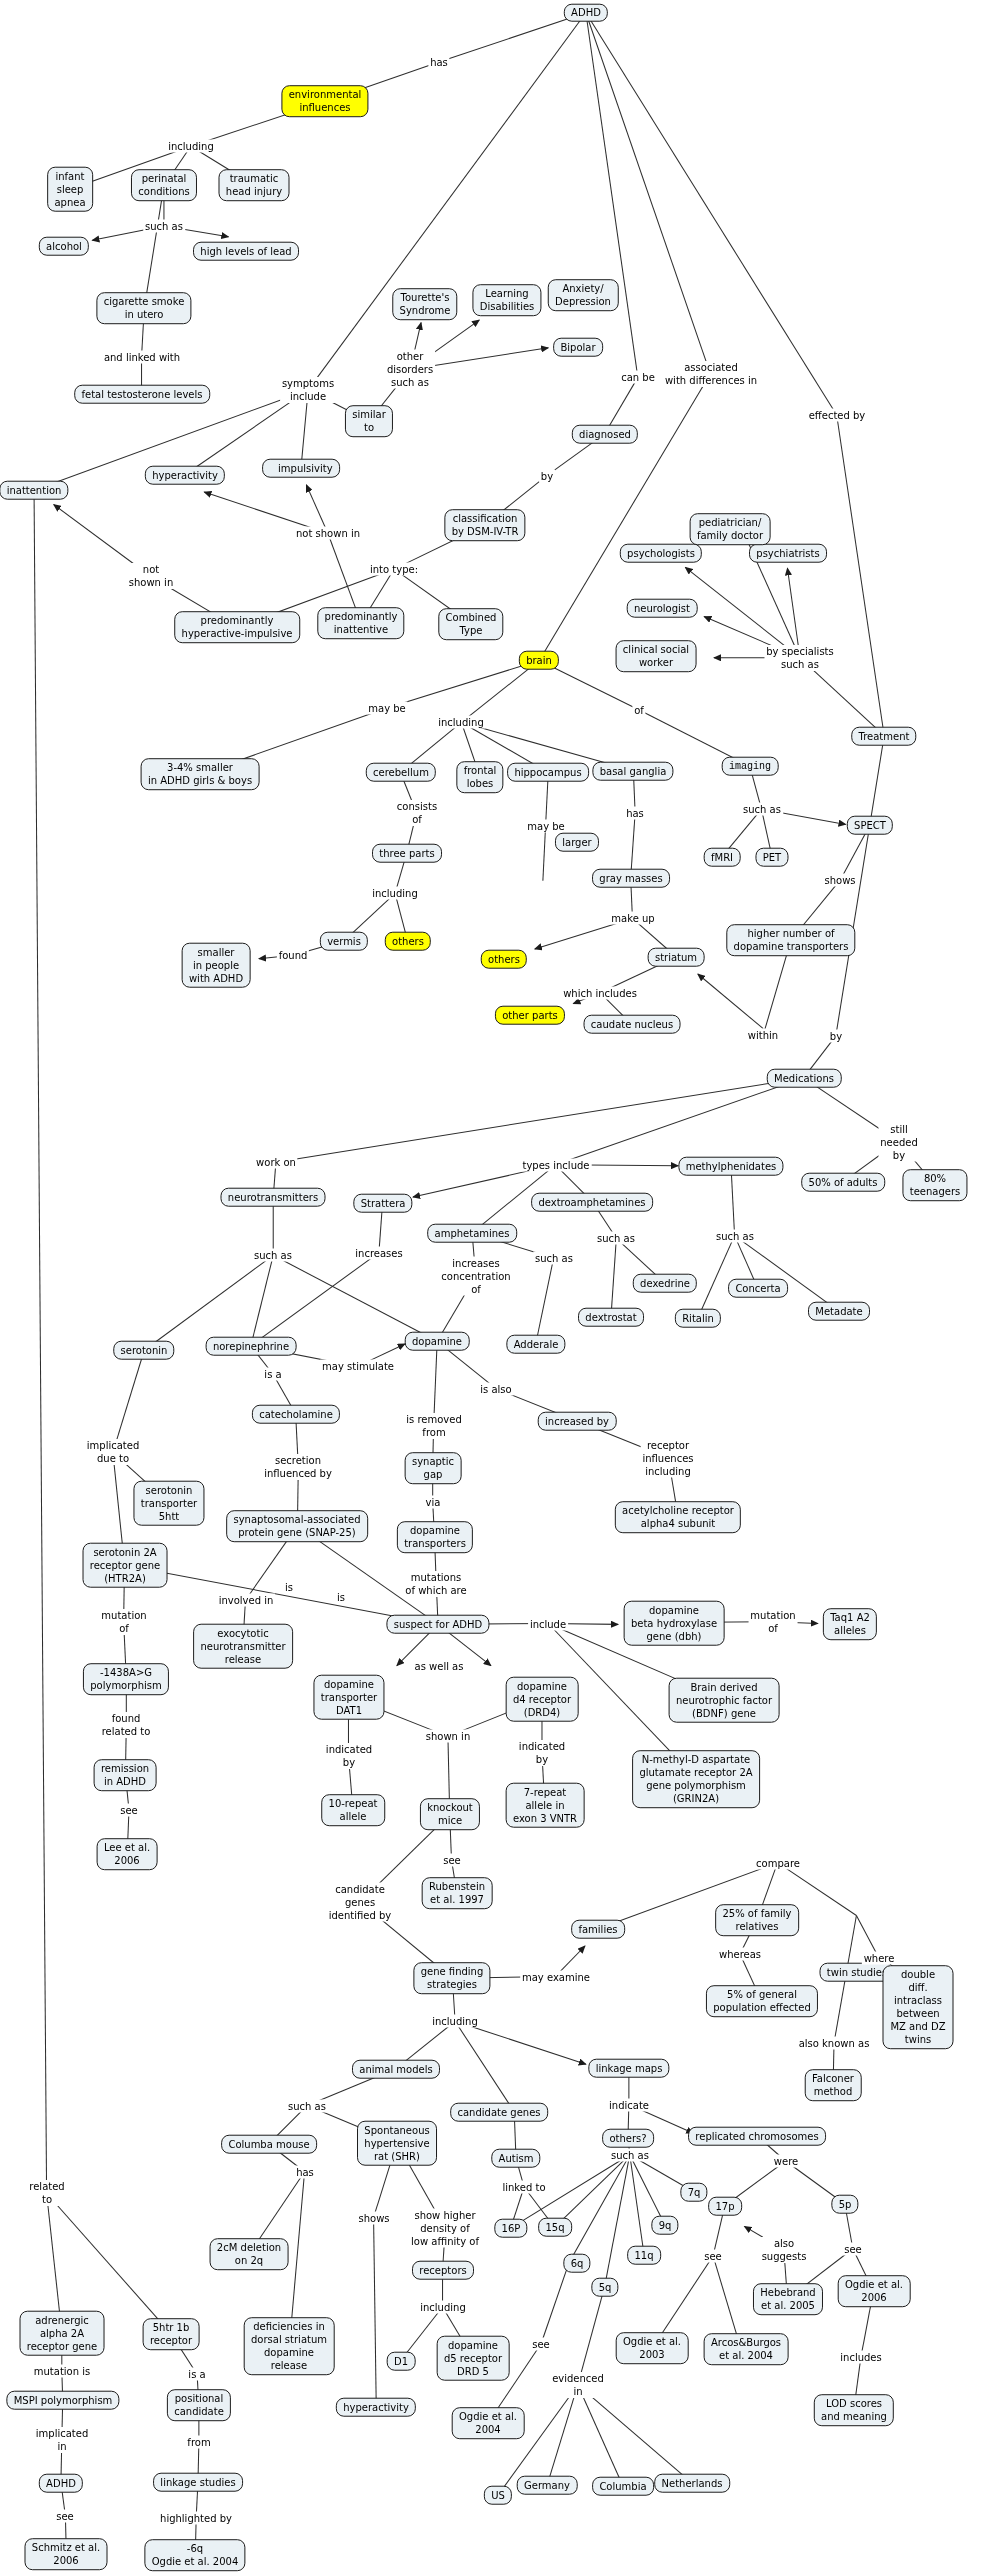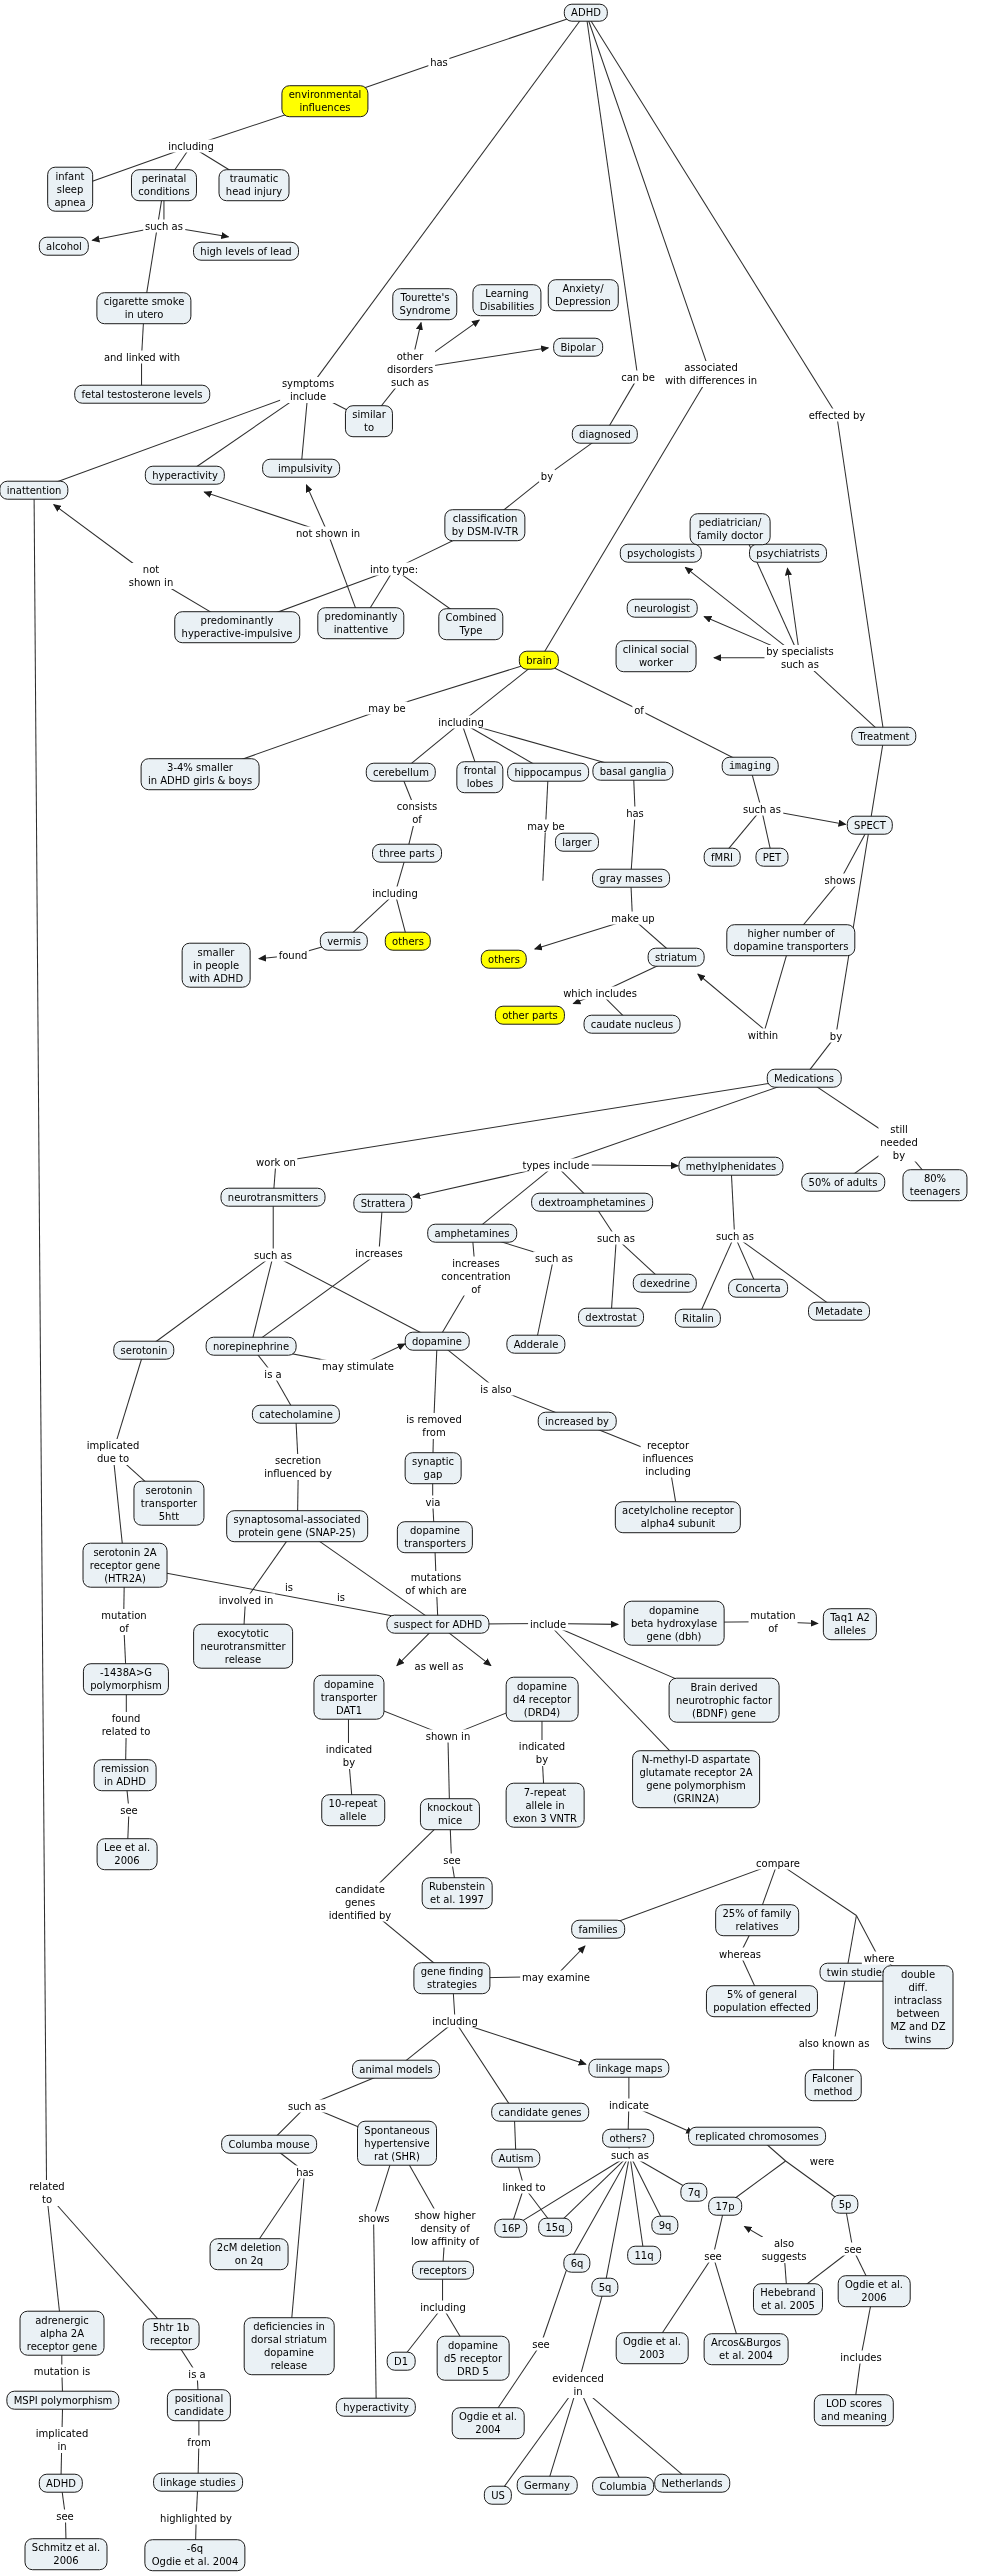--- a/index.html
+++ b/index.html
@@ -501,34 +501,34 @@
       <div class="node box" style="left: 918px; top: 2007px;">double diff. intraclass
 between
 MZ and DZ twins</div>
       <div class="node lbl" style="left: 455px; top: 2021px;">including</div>
       <div class="node lbl" style="left: 834px; top: 2043px;">also known as</div>
       <div class="node box" style="left: 396px; top: 2069px;">animal models</div>
       <div class="node box" style="left: 629px; top: 2068px;">linkage maps</div>
       <div class="node box" style="left: 833px; top: 2085px;">Falconer
 method</div>
       <div class="node lbl" style="left: 307px; top: 2106px;">such as</div>
-      <div class="node box" style="left: 540px; top: 2112px;">candidate genes</div>
+      <div class="node box" style="left: 499px; top: 2112px;">candidate genes</div>
       <div class="node lbl" style="left: 629px; top: 2105px;">indicate</div>
       <div class="node box" style="left: 269px; top: 2144px;">Columba mouse</div>
       <div class="node box" style="left: 397px; top: 2143px;">Spontaneous
 hypertensive
 rat (SHR)</div>
       <div class="node box" style="left: 516px; top: 2158px;">Autism</div>
       <div class="node box" style="left: 628px; top: 2138px;">others?</div>
       <div class="node box" style="left: 757px; top: 2136px;">replicated chromosomes</div>
       <div class="node lbl" style="left: 47px; top: 2193px;">related
 to</div>
       <div class="node lbl" style="left: 305px; top: 2172px;">has</div>
       <div class="node lbl" style="left: 630px; top: 2155px;">such as</div>
-      <div class="node lbl" style="left: 786px; top: 2161px; margin-left: 36px;">were</div>
+      <div class="node lbl" style="left: 786px; top: 2161px;">were</div>
       <div class="node lbl" style="left: 524px; top: 2187px;">linked to</div>
       <div class="node box" style="left: 694px; top: 2192px;">7q</div>
       <div class="node box" style="left: 725px; top: 2206px;">17p</div>
       <div class="node box" style="left: 845px; top: 2204px;">5p</div>
       <div class="node lbl" style="left: 374px; top: 2218px;">shows</div>
       <div class="node lbl" style="left: 445px; top: 2228px;">show higher
 density of
 low affinity of</div>
       <div class="node box" style="left: 511px; top: 2228px;">16P</div>
       <div class="node box" style="left: 555px; top: 2227px;">15q</div>

